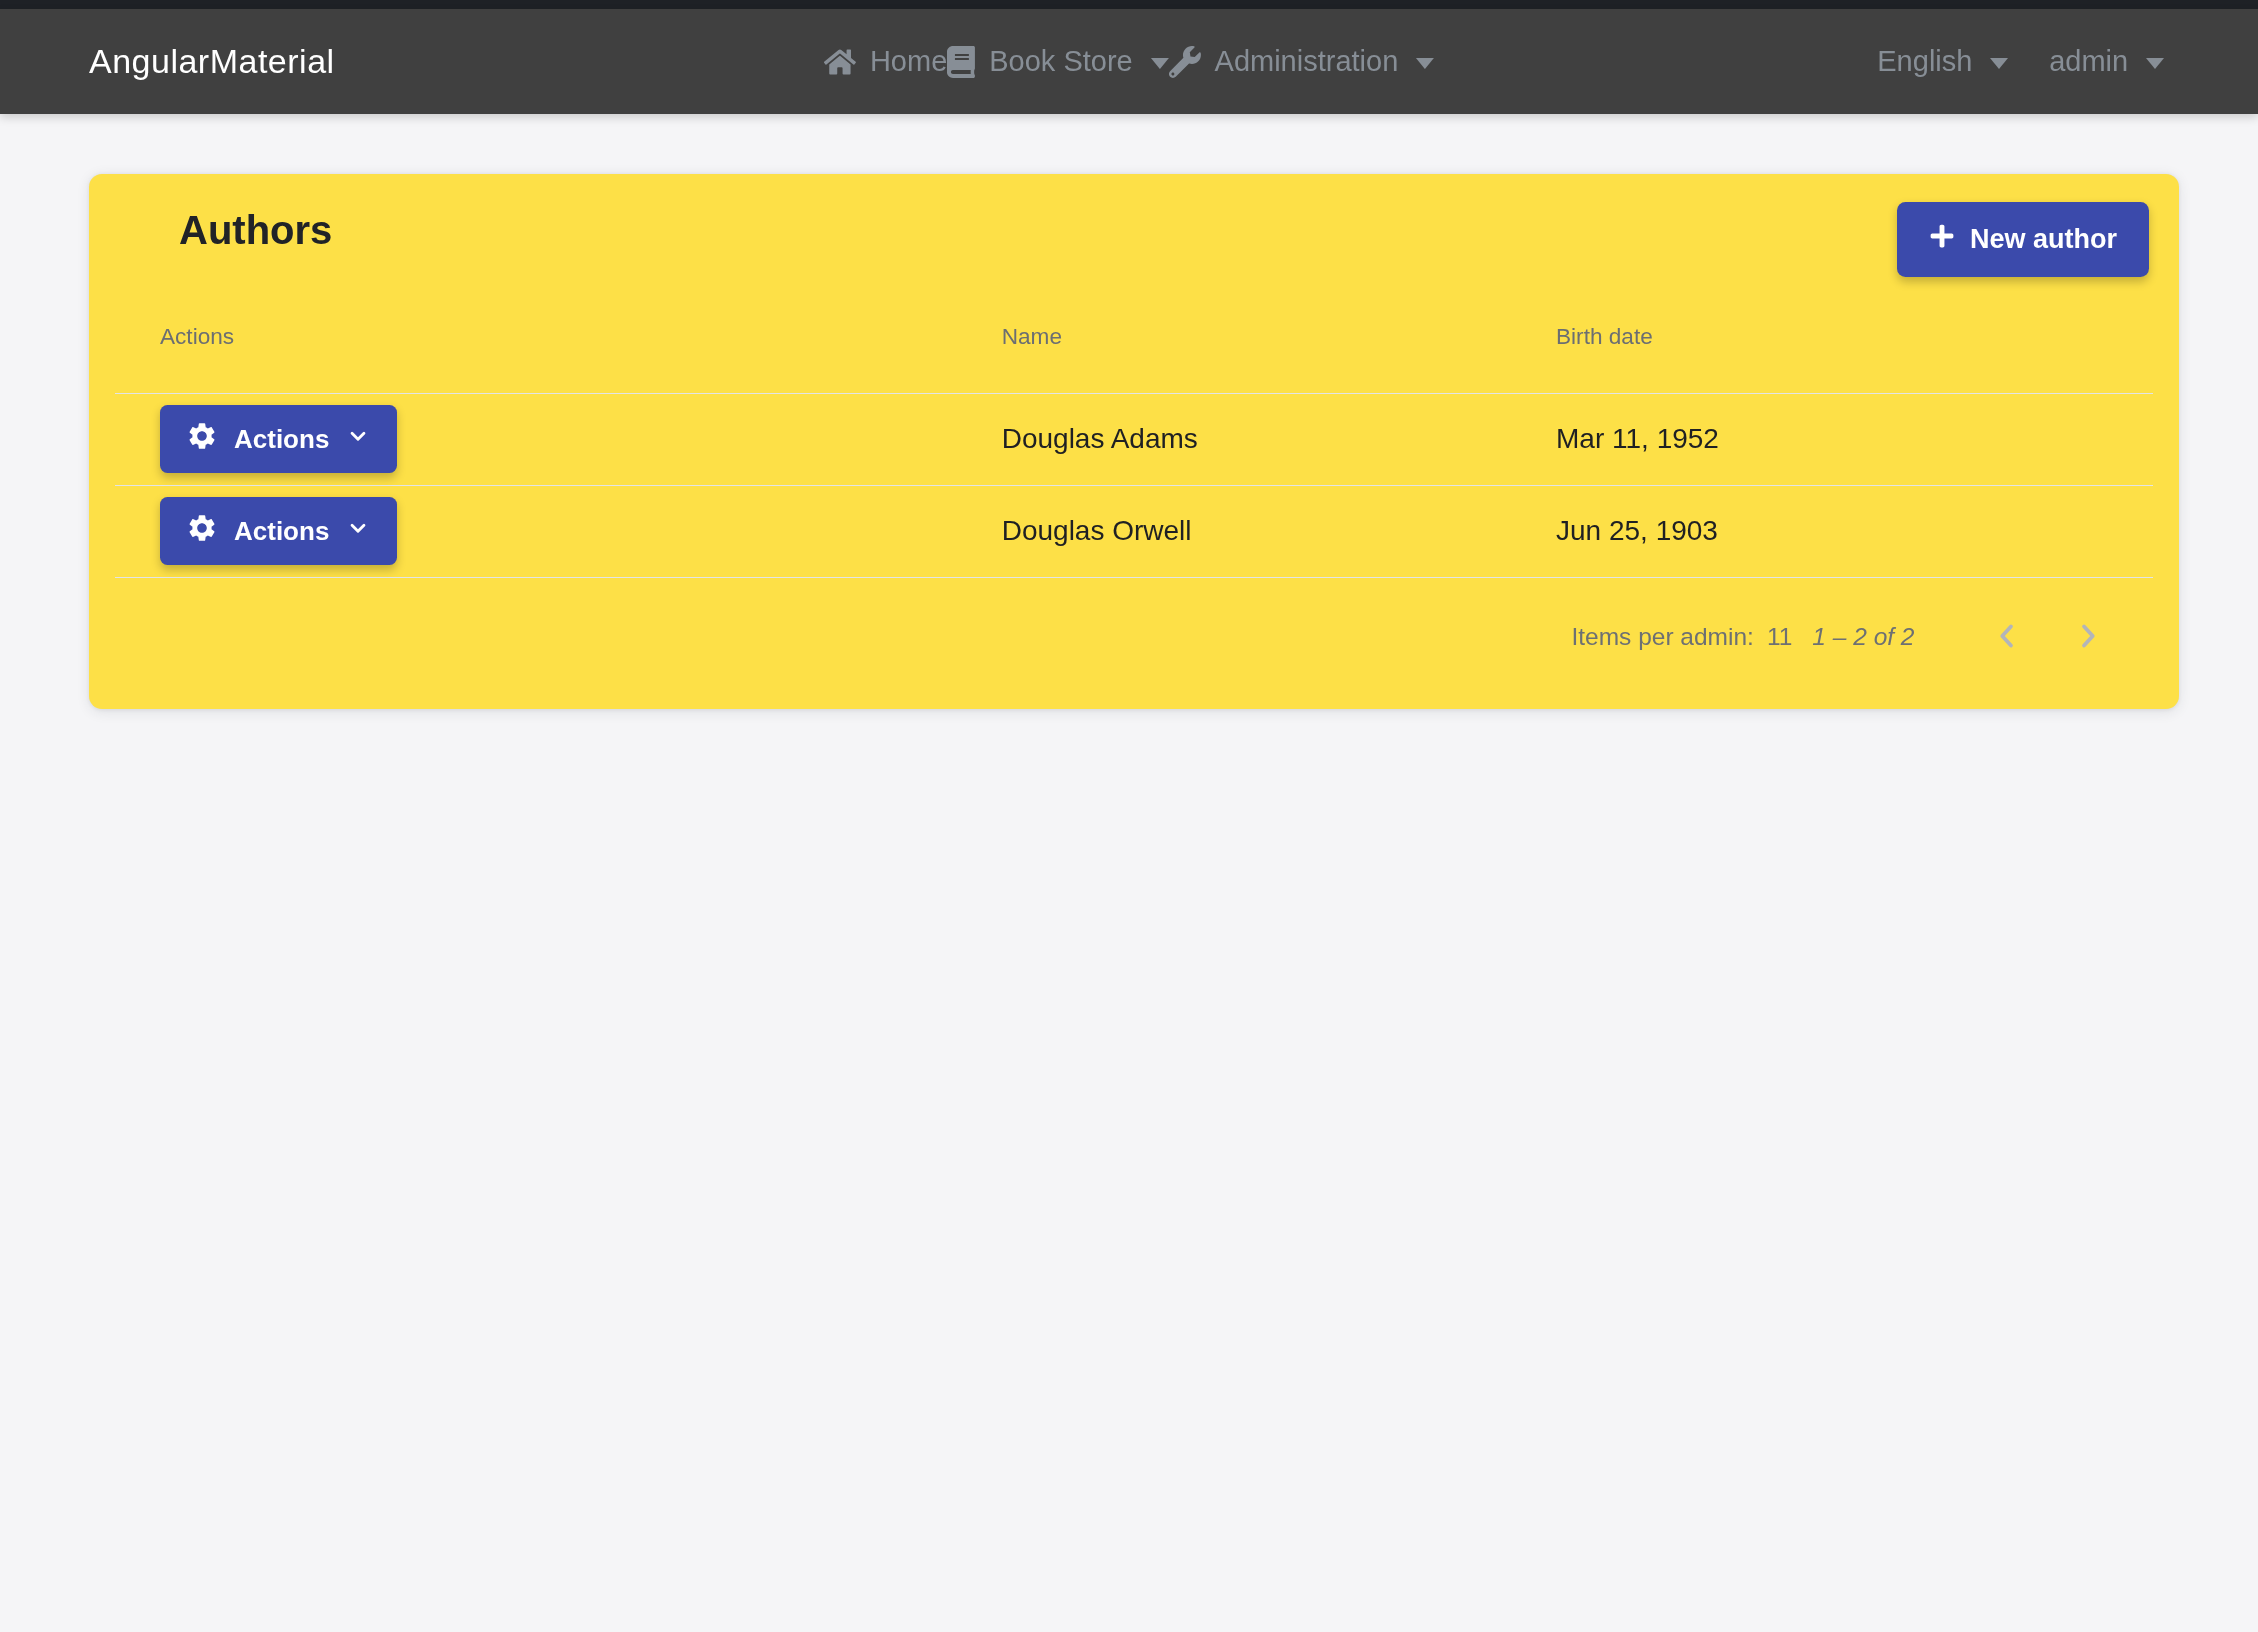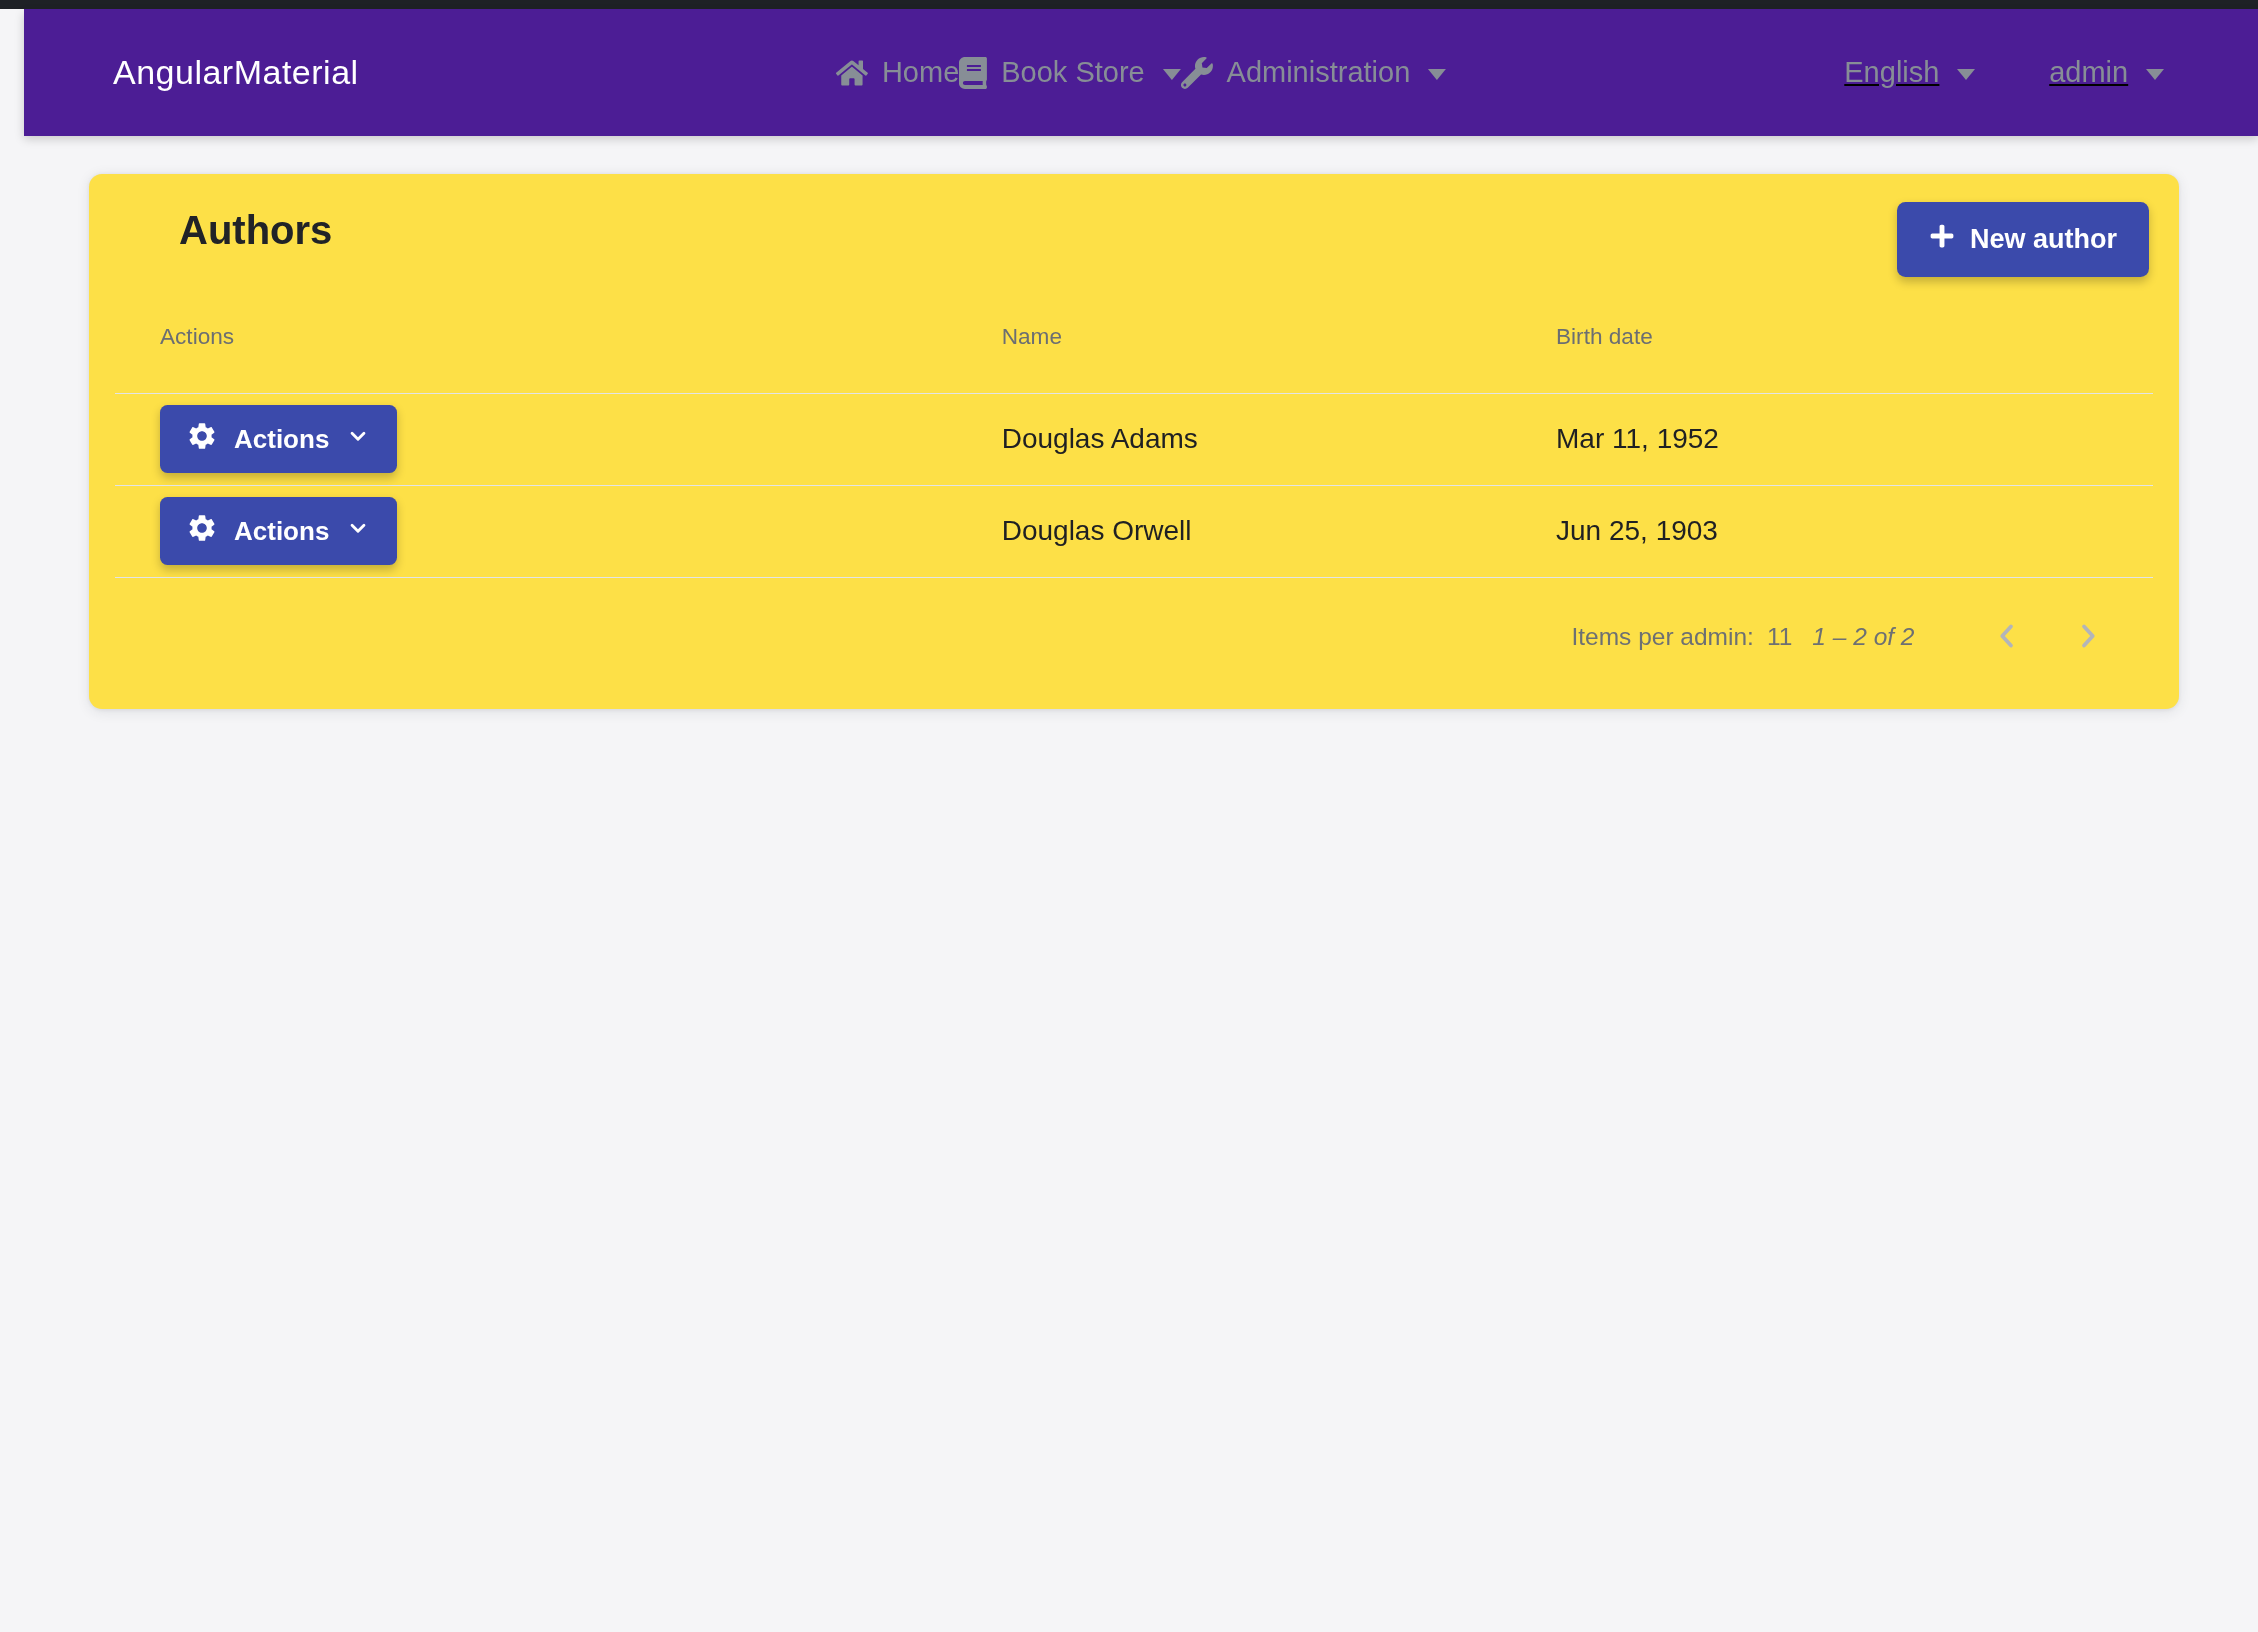--- a/index.html
+++ b/index.html
@@ -8,41 +8,40 @@
     background:#f5f5f7;
     font-family:"Liberation Sans", sans-serif;
     overflow:hidden;
     position:relative;
   }
   
   .top-strip { height:9.4px; width:100%; background:#1e2126; }
 
   
   .navbar {
-    height:127px; background:#4c1d95; display:flex; align-items:center;
+    height:105px; background:#404040; display:flex; align-items:center;
     padding:0 94px 0 89px; position:relative;
     box-shadow:0 3.8px 9.4px rgba(0,0,0,0.18);
-    margin-left:24px;
   }
   .brand { color:#ffffff; font-size:34px; font-weight:500; letter-spacing:0.5px; cursor:pointer; }
   .nav-center {
     position:absolute; left:50%; transform:translateX(-50%);
     display:flex; align-items:center; 
   }
   .nav-item {
     display:flex; align-items:center; gap:14px;
     color:#878e96; font-size:29px; cursor:pointer; white-space:nowrap;
   }
   .nav-item svg { display:block; }
   .caret {
     width:0; height:0; margin-left:3.8px; margin-top:3.8px;
     border-left:9.4px solid transparent; border-right:9.4px solid transparent;
     border-top:11.3px solid #878e96;
   }
-  .nav-right { margin-left:auto; display:flex; align-items:flex-end; gap:74px;text-decoration:underline; }
+  .nav-right { margin-left:auto; display:flex; align-items:flex-end; gap:41px; }
 
   
   .card {
     position:absolute; left:89px; top:174px; width:2090px; height:535px;
     background:#fde047; border-radius:13px;
     box-shadow:0 2.8px 13px rgba(40,45,60,0.10), 0 0.9px 3.8px rgba(40,45,60,0.08);
   }
   .card-header {
     display:flex; justify-content:space-between; align-items:flex-start;
     padding:28px 30px 0 90px; height:104px;

